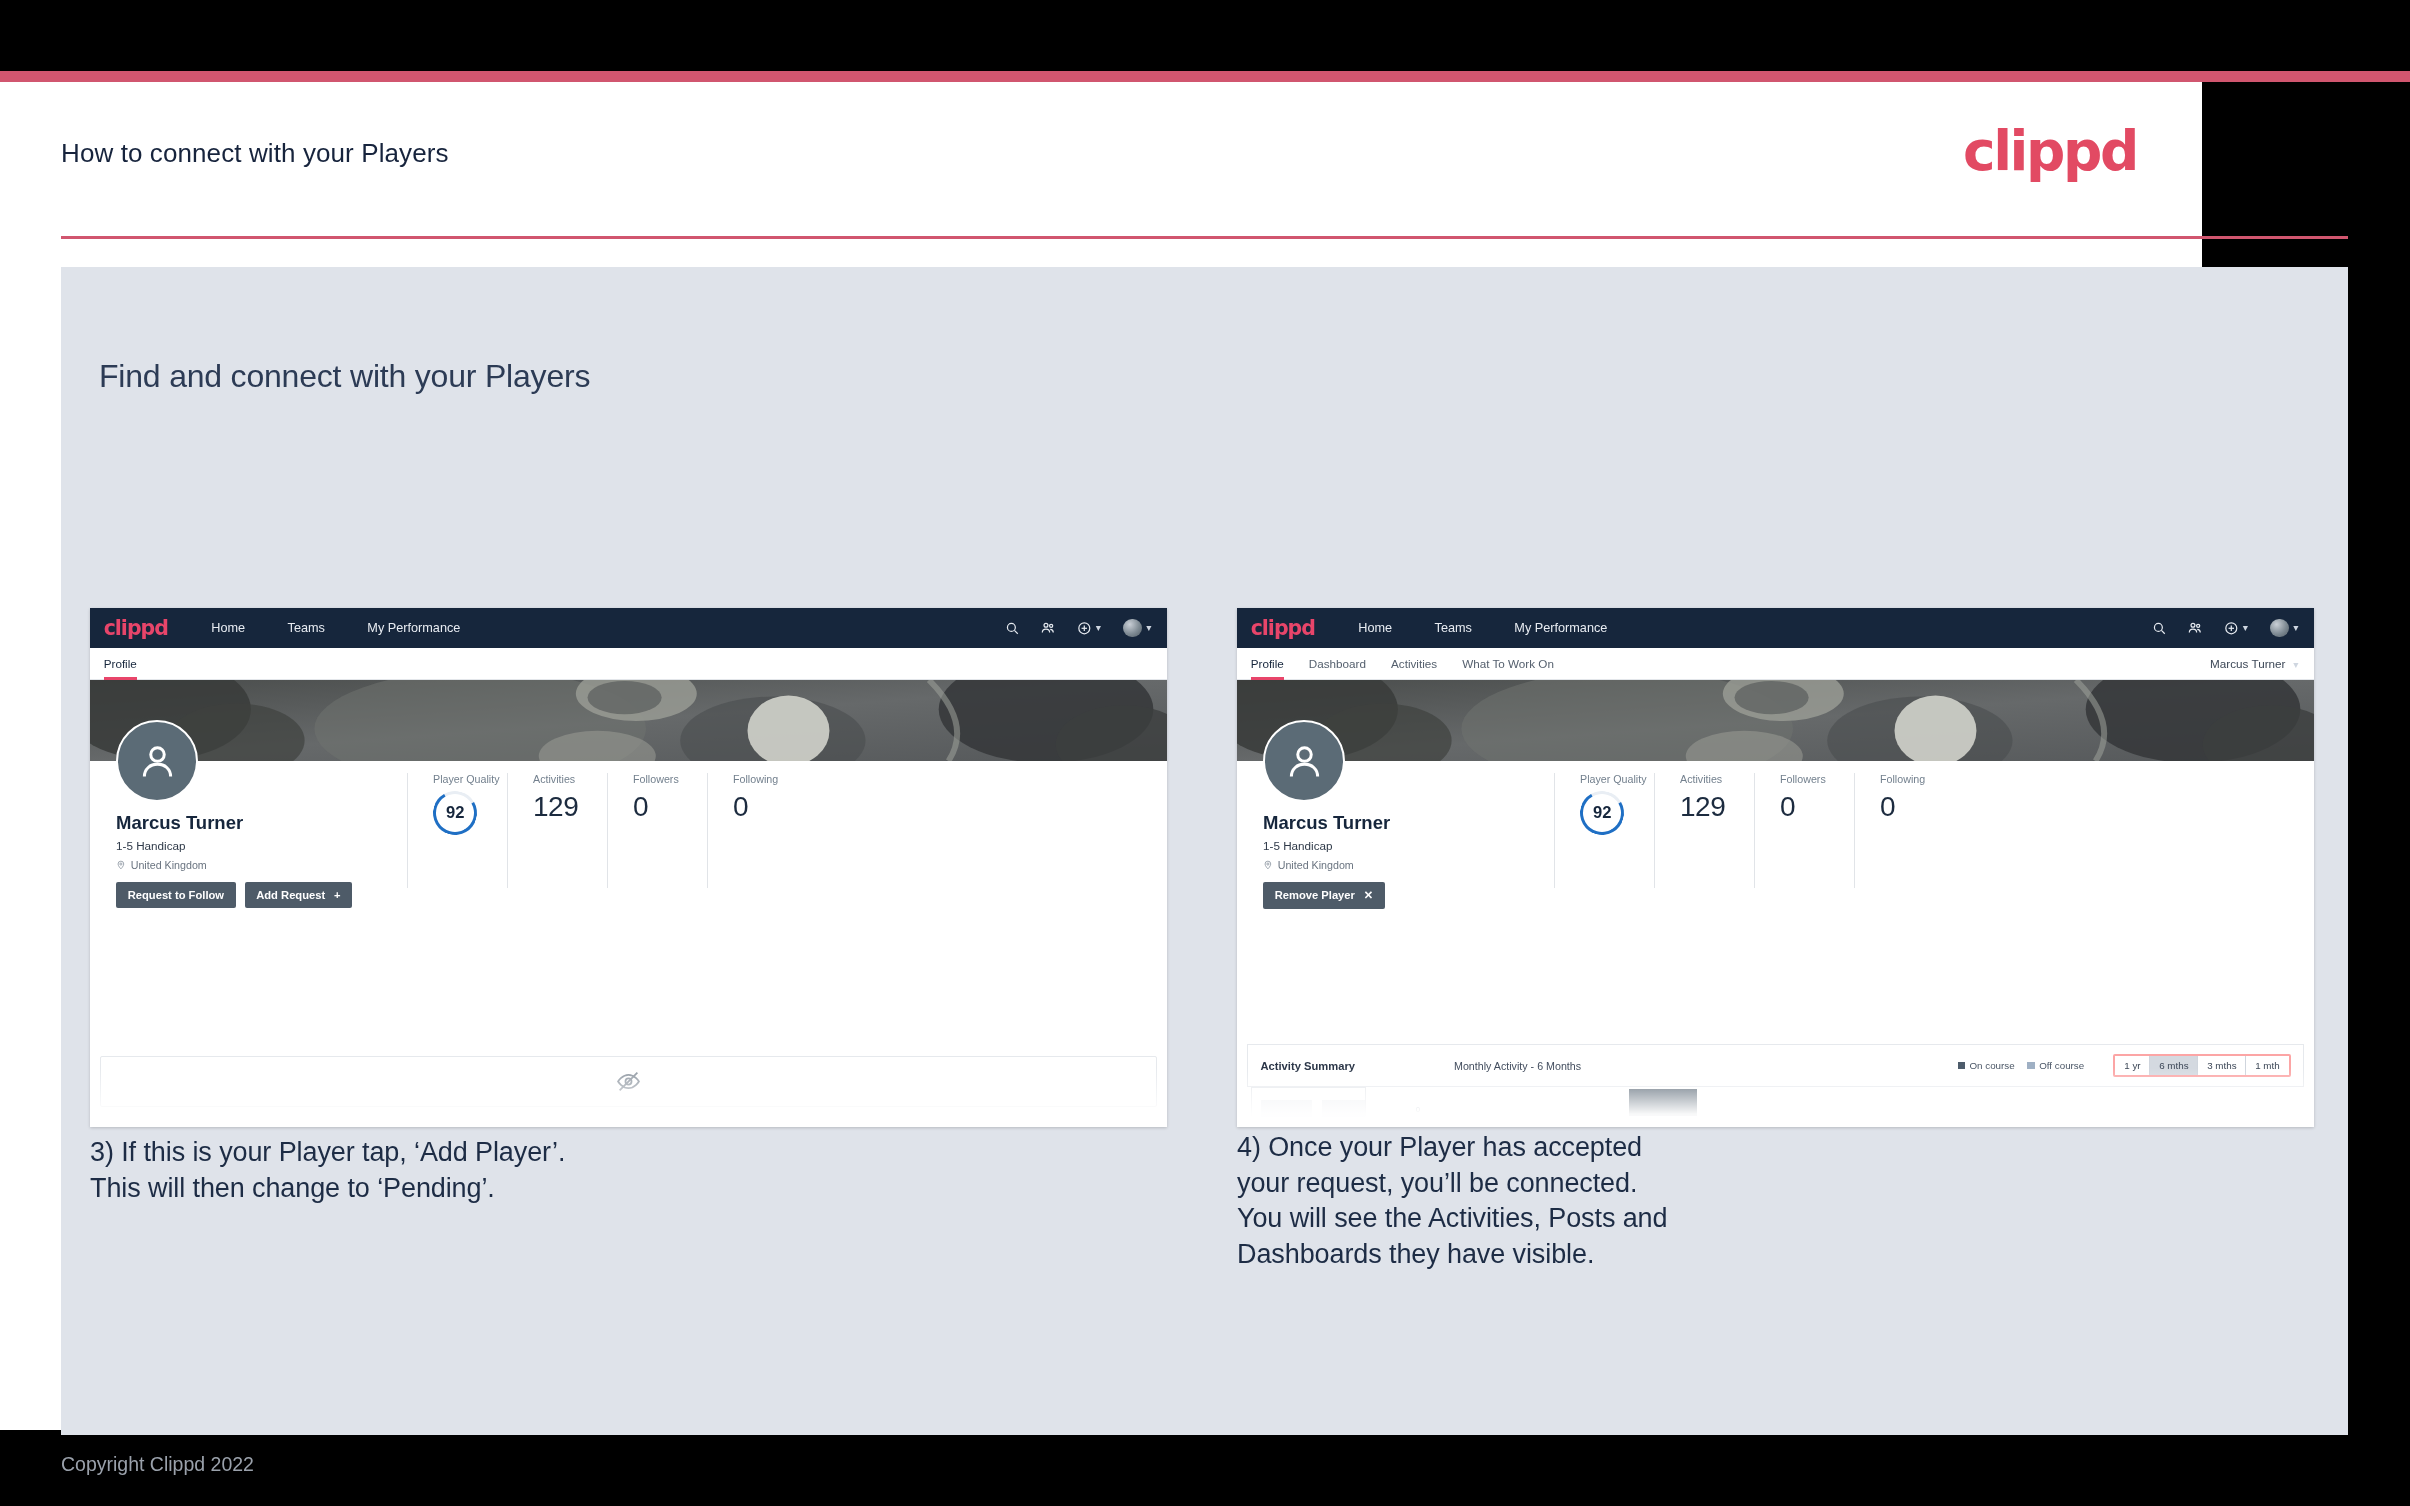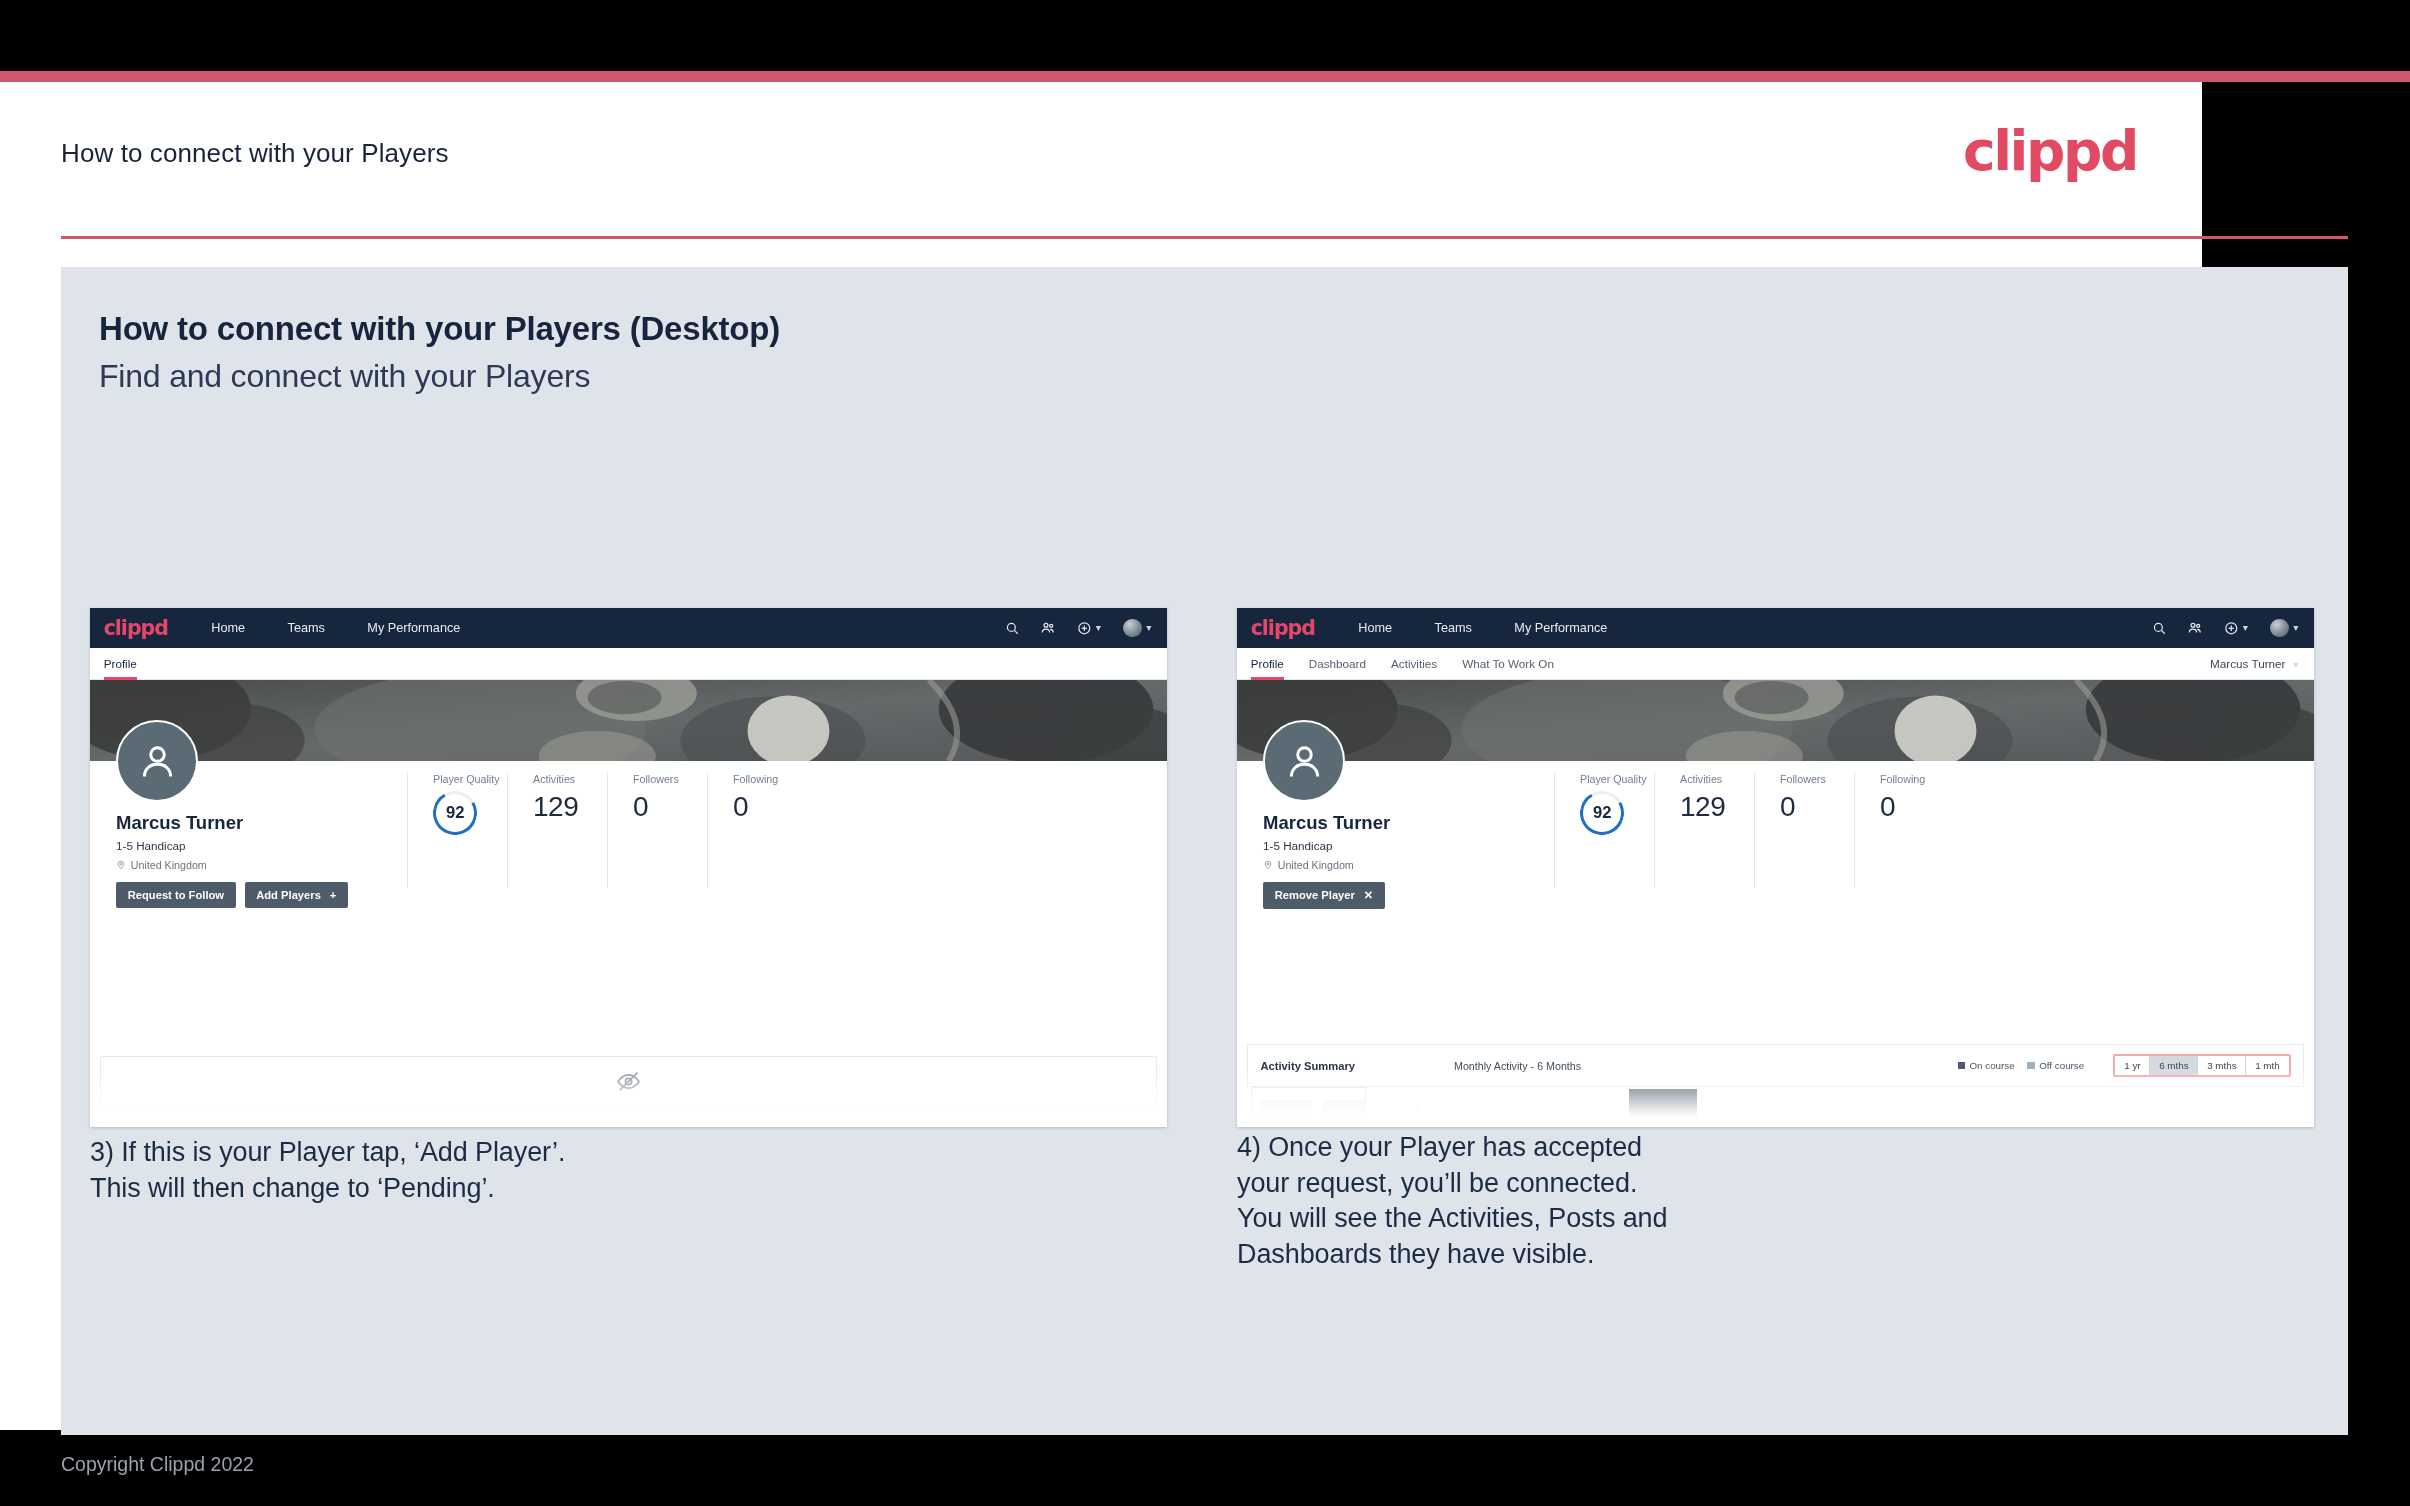--- a/index.html
+++ b/index.html
@@ -192,21 +192,20 @@
   <div class="bar-accent"></div>
   <div class="bar-bot-black"></div>
 
   <div class="slide">
 
     <div class="hdr-title">How to connect with your Players</div>
     <div class="logo">clippd</div>
     <div class="hdr-rule"></div>
 
     <div class="panel">
-      <div class="panel-title">How to connect with your Players (Desktop)</div>
       <div class="panel-sub">Find and connect with your Players</div>
 
       <div class="shot left">
 
         <div class="navbar">
           <div class="nav-logo">clippd</div>
           <div class="nav-links">
             <span class="nav-link">Home</span>
             <span class="nav-link">Teams</span>
             <span class="nav-link">My Performance</span>
@@ -283,21 +282,21 @@
                 <path d="M12 22s7-7.2 7-12a7 7 0 10-14 0c0 4.8 7 12 7 12z"></path>
                 <circle cx="12" cy="10" r="2.6"></circle>
               </svg>
             <span>United Kingdom</span>
           </div>
           <div class="pbtns">
             <div class="pbtn">
               <span>Request to Follow</span>
             </div>
             <div class="pbtn">
-              <span>Add Players</span>
+              <span>Add Request</span>
               <span>+</span>
             </div>
           </div>
 
           <div class="stats">
             <div class="stat">
               <div class="stat-lbl">Player Quality</div>
               <div class="ring">
                 <span>92</span>
               </div>

